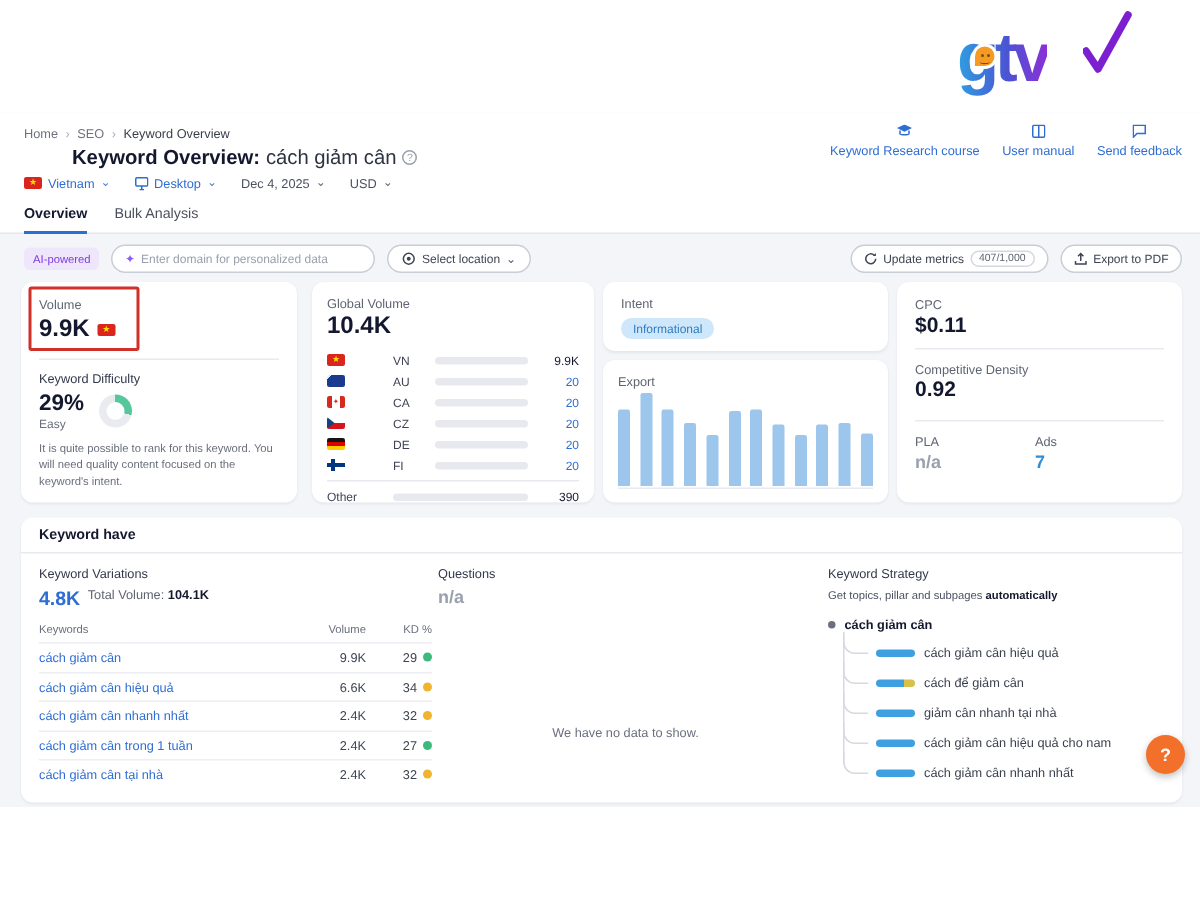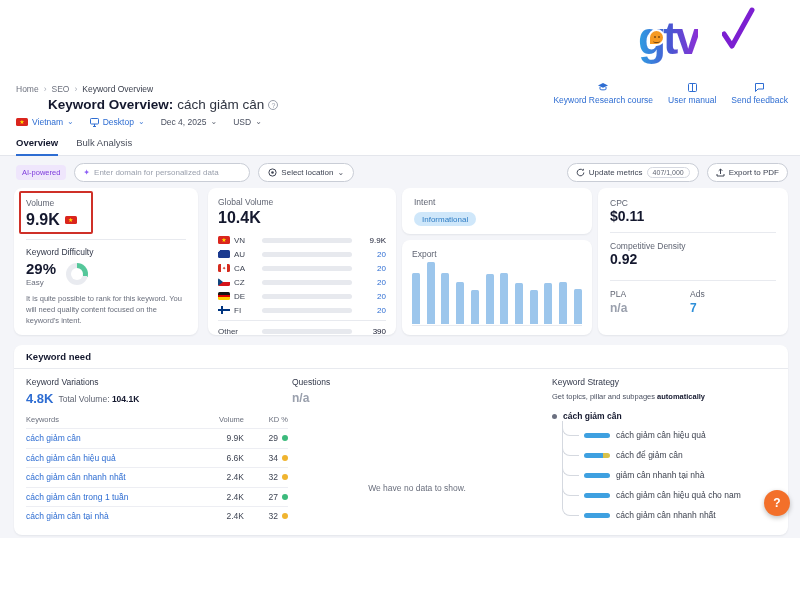--- a/index.html
+++ b/index.html
@@ -75,21 +75,21 @@
   .red-annot { position:absolute; left:5px; top:3px; width:74px; height:43px; border:2px solid #cf3028; border-radius:2px; pointer-events:none; }
   .kd-row { display:flex; align-items:center; gap:10px; margin-top:3px; }
   .kd-donut { position:relative; width:22px; height:22px; border-radius:50%; }
   .kd-donut .hole { position:absolute; left:5px; top:5px; width:12px; height:12px; border-radius:50%; background:#ffffff; }
   .kd-easy { font-size:8px; color:#6a6f7d; margin-top:1px; }
   .kd-desc { font-size:7.5px; color:#6a6f7d; line-height:1.45; margin-top:7px; }
 
   .card-global { left:208px; top:113px; width:188px; height:147px; padding:9px 10px; }
   .gv-rows { margin-top:6px; }
   .gv-row { display:flex; align-items:center; gap:4px; height:14px; }
-  .gv-code { font-size:8px; color:#3e4453; width:24px; }
+  .gv-code { font-size:8px; color:#3e4453; width:24px;margin-left:28px; }
   .gv-other { font-size:8px; color:#3e4453; width:40px; }
   .gv-track { flex:1; height:5px; background:#e7e9ee; border-radius:3px; overflow:hidden; }
   .gv-fill { height:5px; background:#3a68cc; border-radius:3px; }
   .gv-fill.light { background:#7fb0e6; }
   .gv-val { width:30px; text-align:right; font-size:8px; color:#2e6dd2; }
   .gv-val.dark { color:#14182e; }
   .gv-div { border-top:1px solid #e8eaef; margin:3px 0; }
 
   .card-intent { left:402px; top:113px; width:190px; height:46px; padding:9px 12px; }
   .intent-badge { display:inline-block; margin-top:5px; background:#cfe7fa; color:#2f7dc4; font-size:8px; padding:2.5px 8px; border-radius:9px; }
@@ -106,21 +106,21 @@
   .ads-num { font-size:12px; font-weight:700; color:#2e8fd8; margin-top:2px; }
 
   
   .card-ideas { left:14px; top:270px; width:774px; height:190px; }
   .ideas-header { height:24px; border-bottom:1px solid #e8eaef; display:flex; align-items:center; padding:0 12px;
     font-size:9.5px; font-weight:700; color:#14182e; }
   .ideas-body { position:relative; height:165px; }
   .col1 { position:absolute; left:12px; top:8px; width:262px; }
   .col2 { position:absolute; left:278px; top:8px; width:250px; }
   .col3 { position:absolute; left:538px; top:8px; width:226px; }
-  .count-row { display:flex; align-items:center; gap:5px; margin-top:4px; }
+  .count-row { display:flex; align-items:flex-start; gap:5px; margin-top:4px; }
   .count-big { font-size:13px; font-weight:700; color:#2e6dd2; }
   .count-sub { font-size:8.5px; color:#5f6472; }
   .count-sub b { color:#14182e; }
   .kw-table { margin-top:9px; }
   .kw-thead { display:flex; font-size:7.5px; color:#6a6f7d; padding-bottom:4px; }
   .kw-row { display:flex; align-items:center; height:19.5px; border-top:1px solid #edeef3; }
   .kw-name { flex:1; font-size:8.5px; color:#2e6dd2; cursor:pointer; white-space:nowrap; overflow:hidden; }
   .kw-vol { width:42px; text-align:right; font-size:8.5px; color:#3e4453; }
   .kw-kd { width:44px; display:flex; align-items:center; justify-content:flex-end; gap:4px; font-size:8.5px; color:#3e4453; }
   .kd-dot { width:6px; height:6px; border-radius:50%; }
@@ -392,21 +392,21 @@
           <div class="na">n/a</div>
         </div>
         <div>
           <div class="lbl">Ads</div>
           <div class="ads-num">7</div>
         </div>
       </div>
     </div>
 
     <div class="card card-ideas">
-      <div class="ideas-header">Keyword need</div>
+      <div class="ideas-header">Keyword have</div>
       <div class="ideas-body">
 
         <div class="col1">
           <div class="lbl-dark">Keyword Variations</div>
           <div class="count-row">
             <span class="count-big">4.8K</span>
             <span class="count-sub"><span>Total Volume:</span> <b>104.1K</b></span>
           </div>
           <div class="kw-table">
             <div class="kw-thead">

